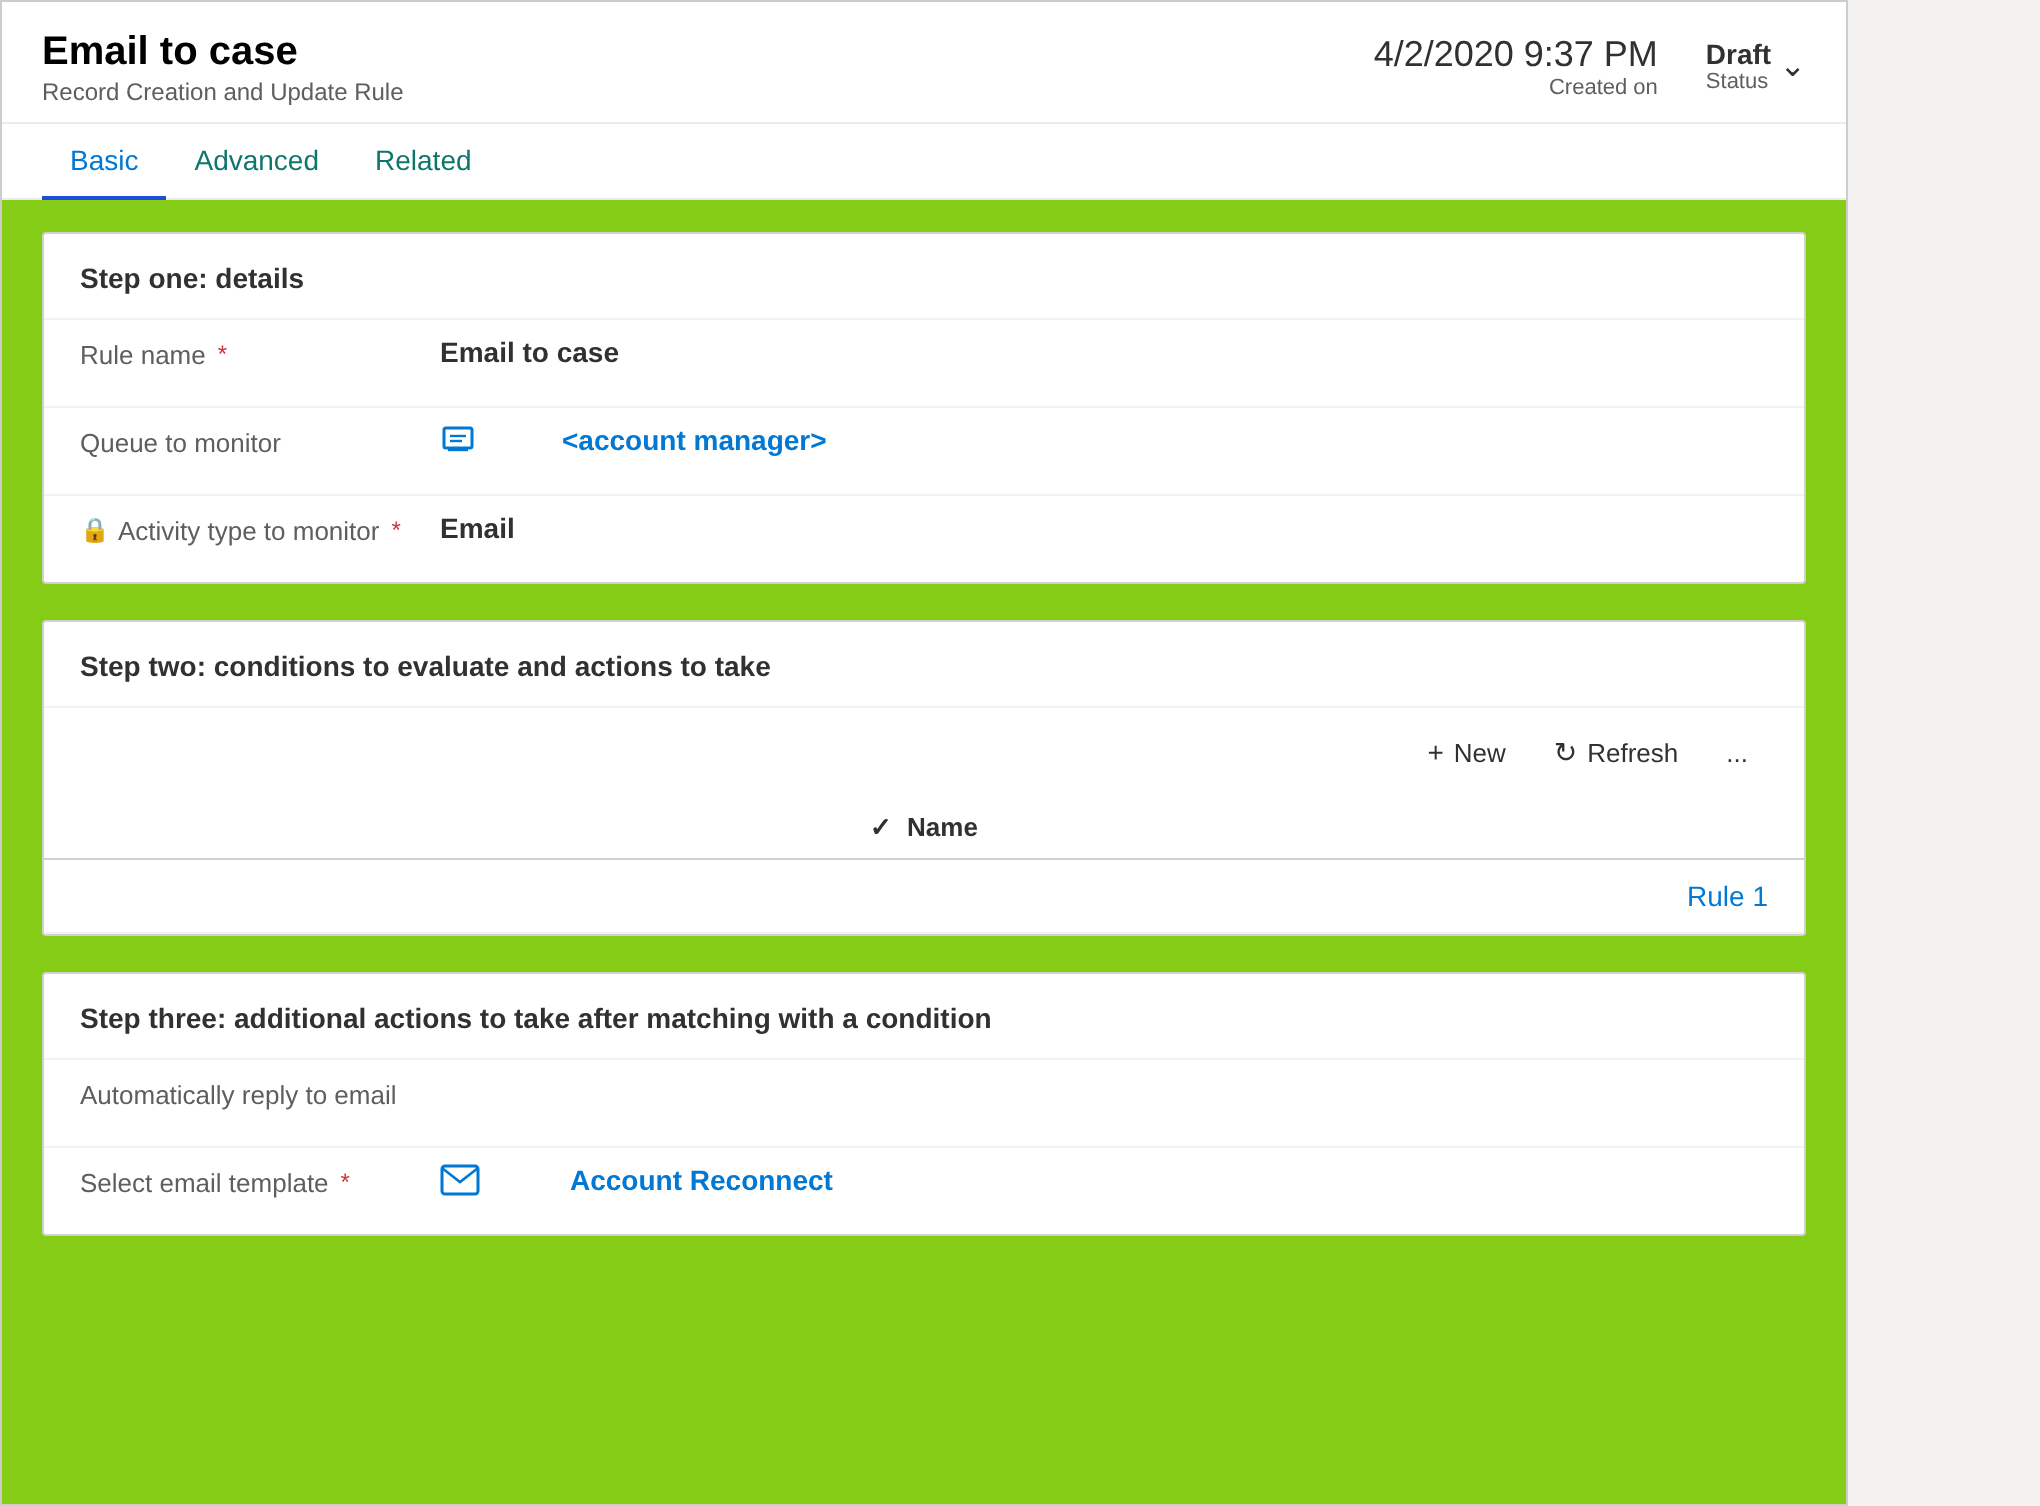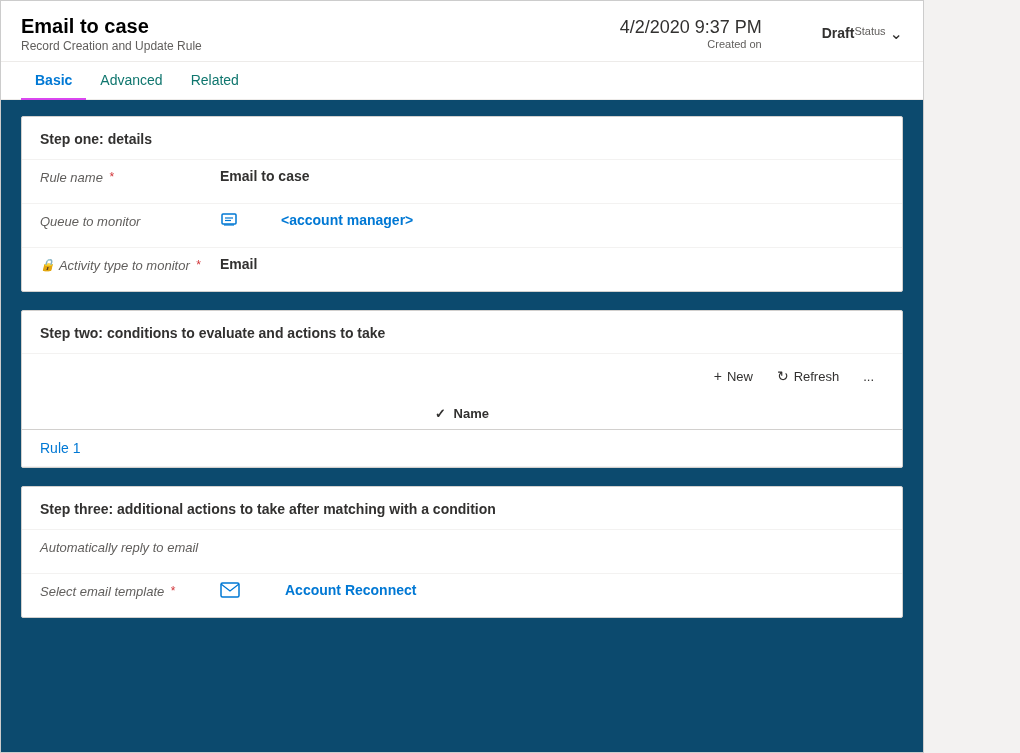--- a/index.html
+++ b/index.html
@@ -68,23 +68,22 @@
       color: #323130;
     }
     .header-status .status-label {
       font-size: 11px;
       color: #605e5c;
       display: block;
       text-align: right;
     }
     .header-status .status-col {
       display: flex;
-      flex-direction: row;
+      flex-direction: column;
       align-items: flex-start;
-      margin-left: 36px;
     }
     .chevron-icon {
       font-size: 16px;
       color: #323130;
       cursor: pointer;
     }
     
     .tabs {
       display: flex;
       gap: 0;
@@ -95,29 +94,29 @@
     .tab {
       padding: 10px 14px;
       font-size: 14px;
       color: #0f766e;
       cursor: pointer;
       border-bottom: 2px solid transparent;
       margin-bottom: -1px;
     }
     .tab.active {
       color: #0078d4;
-      border-bottom: 2px solid #d946ef;
-      font-weight: 700;
+      border-bottom: 2px solid #1d4ed8;
+      font-weight: 400;
     }
     
     .content {
       flex: 1;
       padding: 16px 20px;
       overflow-y: auto;
-      background: #0c4a6e;
+      background: #84cc16;
     }
     
     .section-box {
       border: 1px solid #d2d0ce;
       border-radius: 2px;
       margin-bottom: 18px;
       background: #fff;
     }
     .section-title {
       font-size: 14px;
@@ -139,21 +138,20 @@
     .field-label {
       width: 180px;
       min-width: 180px;
       font-size: 13px;
       color: #605e5c;
       padding-top: 2px;
       display: flex;
       align-items: flex-start;
       gap: 4px;
       flex-wrap: wrap;
-      font-style: italic;
     }
     .required-star {
       color: #d13438;
       font-size: 12px;
       margin-left: 2px;
     }
     .field-value {
       flex: 1;
       font-size: 14px;
       color: #323130;
@@ -224,20 +222,21 @@
     .conditions-table th .check-icon {
       margin-right: 4px;
       color: #323130;
     }
     .conditions-table td {
       padding: 10px 18px;
       font-size: 14px;
       color: #0078d4;
       border-bottom: 1px solid #f3f2f1;
       cursor: pointer;
+      text-align: right;
     }
     
     .email-template-icon {
       display: inline-flex;
       align-items: center;
       justify-content: center;
       width: 20px;
       height: 16px;
       color: #0078d4;
       margin-right: 2px;

